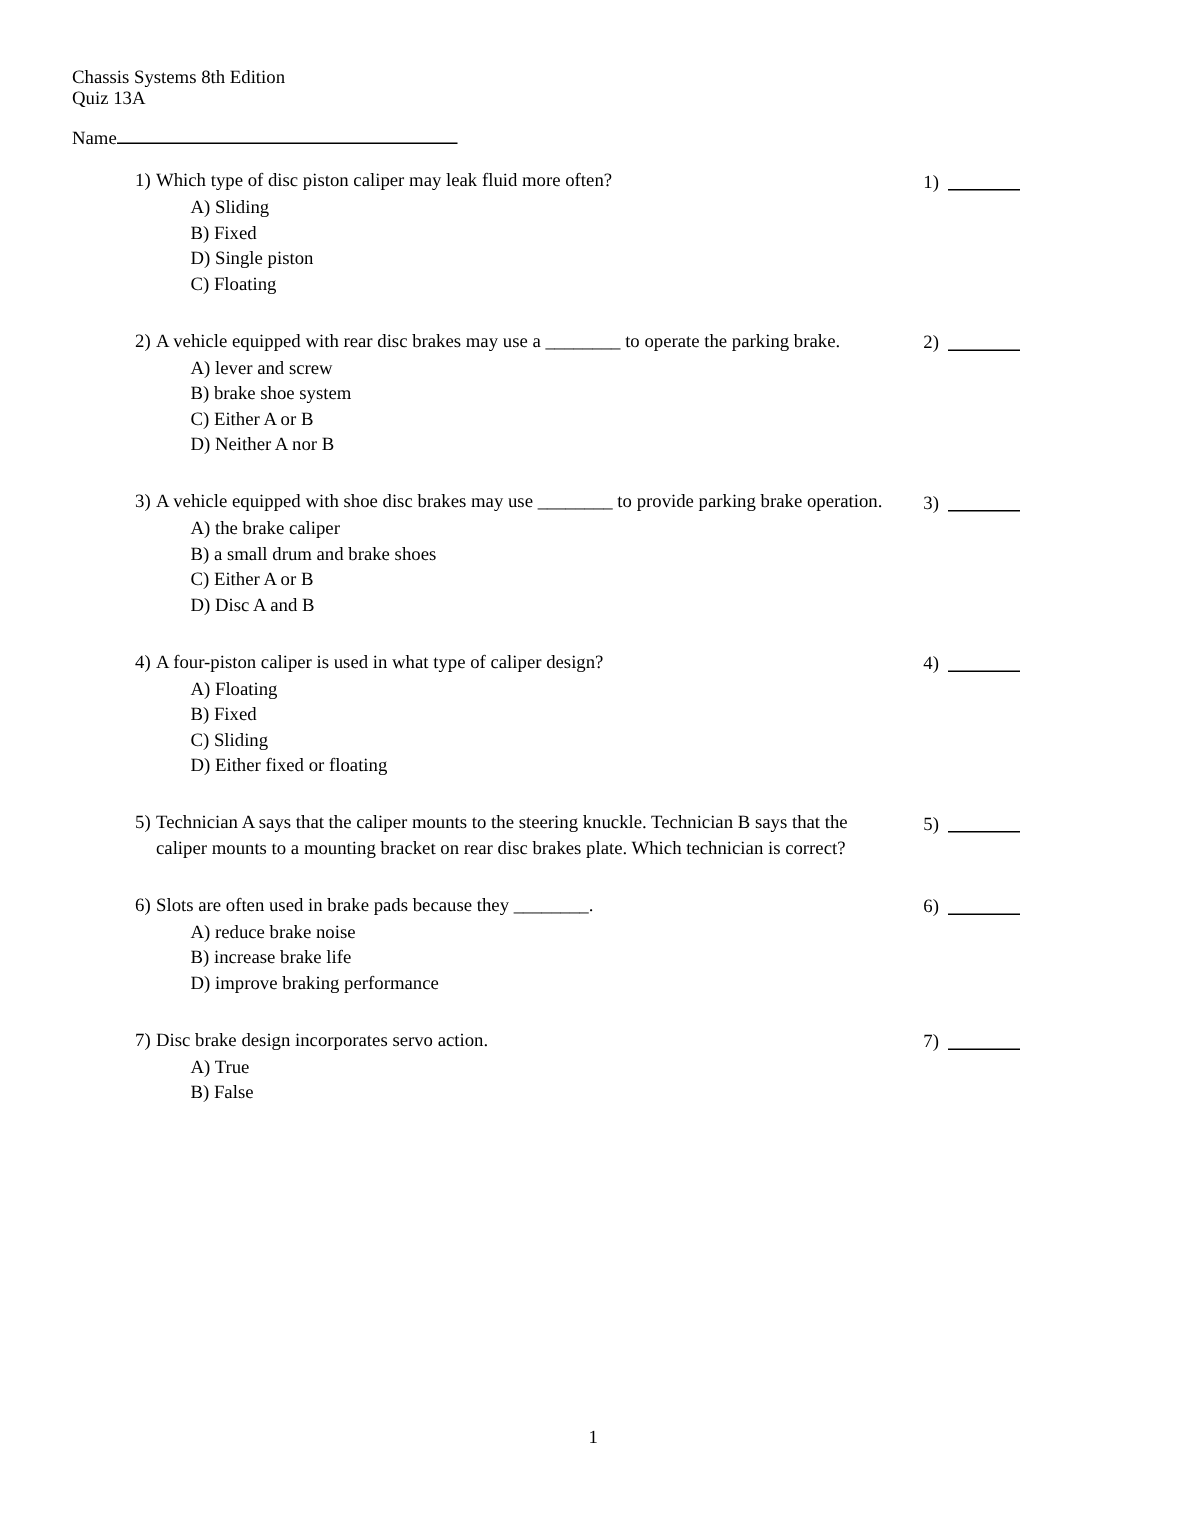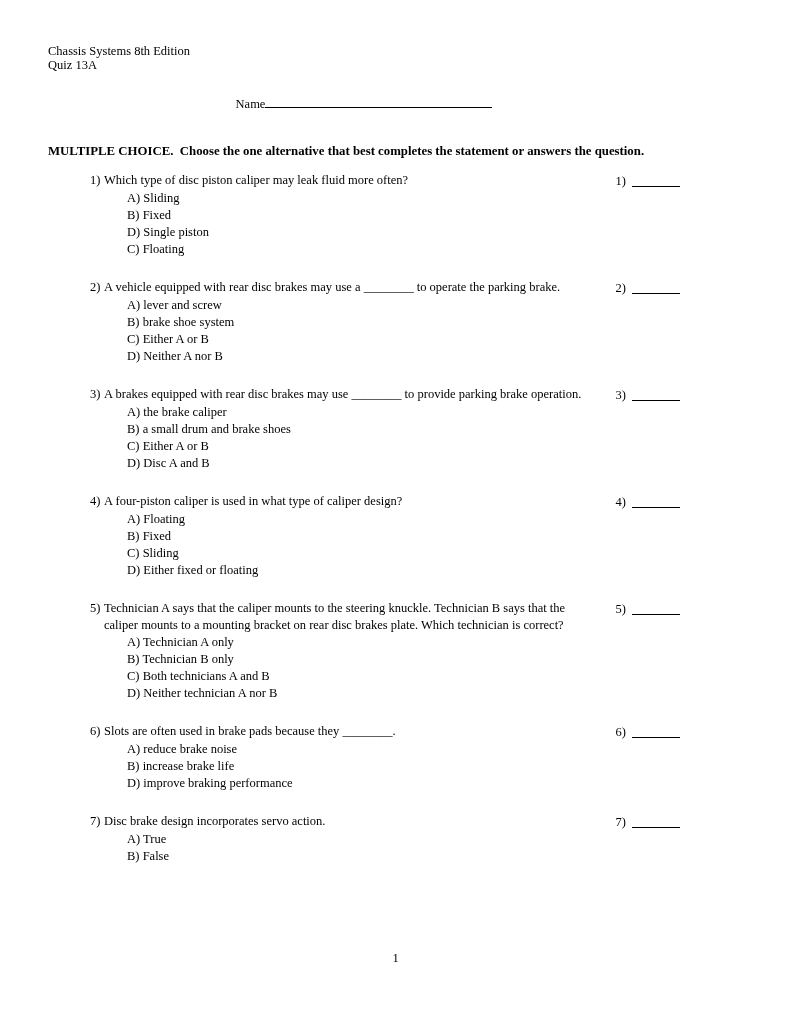--- a/index.html
+++ b/index.html
@@ -10,21 +10,21 @@
     color: #000;
   }
   .page {
     position: relative;
     width: 726px; height: 1024px;
     padding: 45px 46px 0 48px;
     box-sizing: border-box;
     overflow: hidden;
   }
   .doc-title, .quiz-number { font-size: 12.5px; line-height: 13.5px; }
-  .name-line { margin-top: 22px; font-size: 12.5px; line-height: 15px; text-align: center; }
+  .name-line { margin-top: 10px; font-size: 12.5px; line-height: 15px; }
   .name-underline {
     display: inline-block; width: 227px; height: 13px;
     border-bottom: 1px solid #000; vertical-align: baseline;
   }
   .instructions {
     margin-top: 31px;
     font-size: 12.8px; font-weight: bold; line-height: 17px;
     white-space: pre-wrap;
   }
   .questions { margin-top: 12px; margin-left: 42px; }
@@ -53,21 +53,20 @@
 
   <div class="header">
     <div class="doc-title">Chassis Systems 8th Edition</div>
     <div class="quiz-number">Quiz 13A</div>
   </div>
 
   <div class="name-line">
     <span>Name</span><span class="name-underline"></span>
   </div>
 
-  <div class="instructions">MULTIPLE CHOICE.  Choose the one alternative that best completes the statement or answers the question.</div>
 
   <div class="questions" id="questions">
   <div class="question">
     <div class="q-row">
       <div class="q-main">
         <span class="q-num">1)</span>
         <span class="q-text">Which type of disc piston caliper may leak fluid more often?</span>
       </div>
       <div class="q-answer">
         <span class="a-num">1)</span>
@@ -98,21 +97,21 @@
           <div class="option">B) brake shoe system</div>
           <div class="option">C) Either A or B</div>
           <div class="option">D) Neither A nor B</div>
         </div>
   </div>
 
   <div class="question">
     <div class="q-row">
       <div class="q-main">
         <span class="q-num">3)</span>
-        <span class="q-text">A brakes equipped with rear disc brakes may use ________ to provide parking brake operation.</span>
+        <span class="q-text">A vehicle equipped with shoe disc brakes may use ________ to provide parking brake operation.</span>
       </div>
       <div class="q-answer">
         <span class="a-num">3)</span>
         <span class="a-blank"></span>
       </div>
     </div>
     <div class="options">
           <div class="option">A) the brake caliper</div>
           <div class="option">B) a small drum and brake shoes</div>
           <div class="option">C) Either A or B</div>
@@ -143,26 +142,20 @@
     <div class="q-row">
       <div class="q-main">
         <span class="q-num">5)</span>
         <span class="q-text">Technician A says that the caliper mounts to the steering knuckle. Technician B says that the caliper mounts to a mounting bracket on rear disc brakes plate. Which technician is correct?</span>
       </div>
       <div class="q-answer">
         <span class="a-num">5)</span>
         <span class="a-blank"></span>
       </div>
     </div>
-    <div class="options">
-          <div class="option">A) Technician A only</div>
-          <div class="option">B) Technician B only</div>
-          <div class="option">C) Both technicians A and B</div>
-          <div class="option">D) Neither technician A nor B</div>
-        </div>
   </div>
 
   <div class="question">
     <div class="q-row">
       <div class="q-main">
         <span class="q-num">6)</span>
         <span class="q-text">Slots are often used in brake pads because they ________.</span>
       </div>
       <div class="q-answer">
         <span class="a-num">6)</span>

